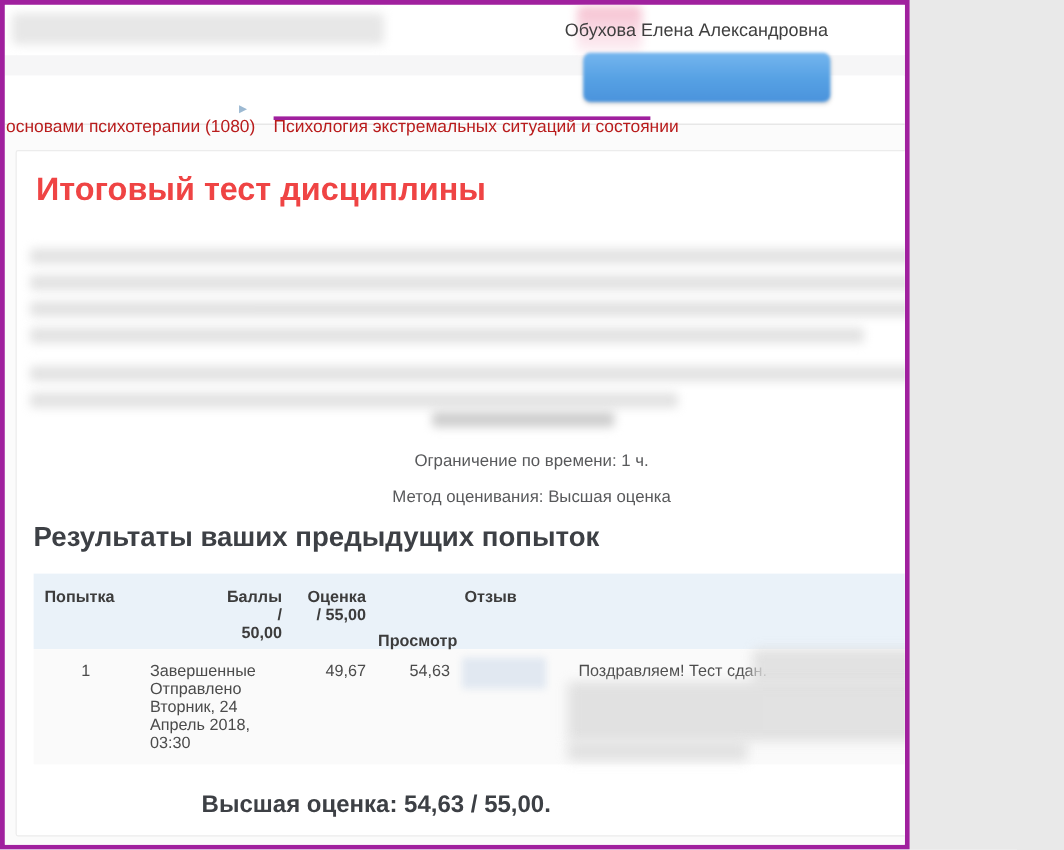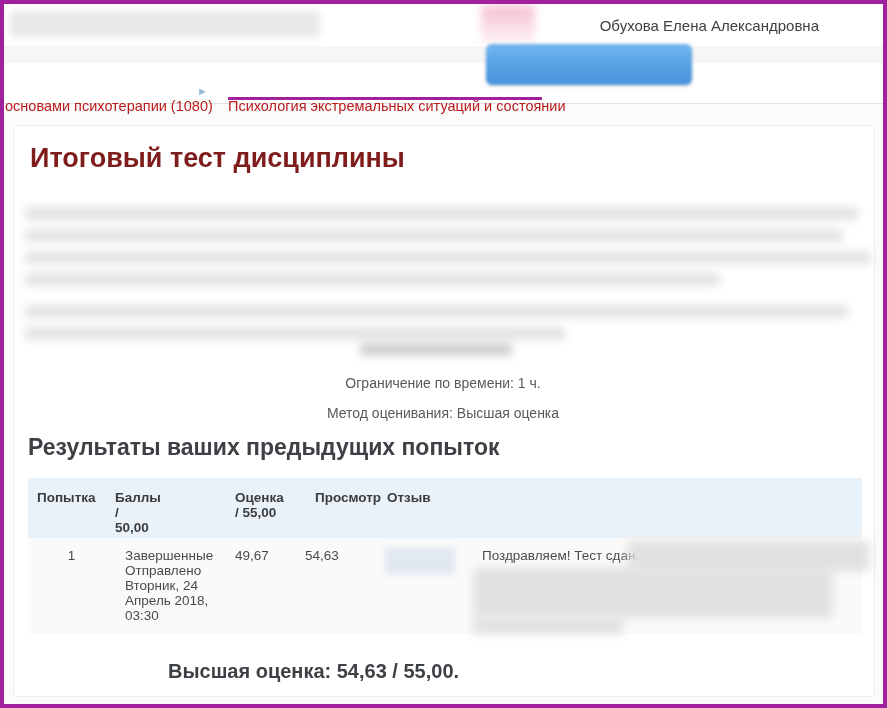--- a/index.html
+++ b/index.html
@@ -1,17 +1,17 @@
 <!DOCTYPE html>
 <html><head>
 <meta charset="utf-8">
 <style>
   html,body{margin:0;padding:0;background:#e9e9e9;}
   .screen{
-    position:relative;width:887px;height:708px;box-sizing:border-box;
+    position:relative;width:758px;height:708px;box-sizing:border-box;
     background:#fff;border:4px solid #a0209e;overflow:hidden;
     font-family:"Liberation Sans",sans-serif;
   }
   .abs{position:absolute;}
   
   .top-header{left:0;top:0;width:879px;height:42px;background:#fff;z-index:4;}
   .redacted-nav{left:6px;top:7px;width:310px;height:26px;background:#e7e7e7;border-radius:4px;filter:blur(4px);z-index:5;}
   .redacted-pink{left:477px;top:1px;width:54px;height:39px;border-radius:4px;
     background:linear-gradient(180deg,#f5bfcf 0%,#fbe4ec 70%,#fdf3f6 100%);filter:blur(4px);z-index:5;}
   .user-menu{right:6px;top:0;height:42px;z-index:6;cursor:pointer;}
@@ -32,37 +32,37 @@
     filter:blur(1.5px);box-shadow:0 1px 3px rgba(0,0,0,.18);cursor:pointer;}
   .breadcrumb-bar{left:0;top:59px;width:879px;height:40px;background:#fff;border-bottom:1px solid #e2e2e2;z-index:2;}
   .crumb{position:absolute;top:79px;font-size:14.5px;color:#b91c1c;white-space:nowrap;cursor:pointer;z-index:3;margin-top:15px;}
   .crumb-course{left:1px;}
   .crumb-sep{position:absolute;left:193px;top:81px;font-size:11px;color:#9cb9d2;z-index:3;}
   .crumb-current{left:224px;}
   .crumb-underline{left:224px;top:93px;width:314px;height:3px;background:#a0209e;z-index:3;}
   
   .page-bg{left:0;top:100px;width:879px;height:600px;background:#fbfbfb;z-index:0;}
   .card{left:9px;top:121px;width:860px;height:570px;background:#fff;border:1px solid #ececec;border-radius:2px;z-index:1;}
-  .page-title{left:26px;top:139px;font-size:27px;font-weight:bold;color:#7f1d1d;z-index:2;}
+  .page-title{left:26px;top:139px;font-size:27px;font-weight:bold;color:#ef4444;z-index:2;}
   .rline{position:absolute;height:13px;background:#e3e3e3;border-radius:3px;filter:blur(4px);z-index:2;}
   .rline.dark{background:#cfcfcf;}
   .info{left:9px;width:860px;text-align:center;font-size:14px;color:#58595b;z-index:2;}
   .results-heading{left:24px;top:430px;font-size:23px;font-weight:bold;color:#3d4045;z-index:2;}
   
   .attempts-table{left:24px;top:474px;width:834px;z-index:2;}
   .t-head,.t-row{display:grid;grid-template-columns:87px 120px 70px 70px 95px 1fr;box-sizing:border-box;}
   .t-head{background:#eaf2f9;min-height:60px;font-size:13.5px;font-weight:bold;color:#3c3c3c;line-height:15px;}
   .t-head>div{padding-top:12px;}
   .t-row{background:#fafafa;min-height:96px;font-size:13.5px;color:#4b4b4b;line-height:15px;}
   .t-row>div{padding-top:10px;}
   .c-attempt{padding-left:9px;}
   .c-attempt-cell{text-align:center;}
   .c-state{padding-left:10px;padding-right:8px;}
-  .c-center{text-align:left;}
-  .c-review{padding-left:10px;}
+  .c-center{text-align:right;}
+  .c-review{padding-left:10px;margin-top:36px;}
   .c-feedback{padding-left:12px;}
   .pre{white-space:pre-line;}
   .redacted-review{left:381px;top:544px;width:70px;height:26px;background:#e1e8f1;border-radius:2px;filter:blur(3px);z-index:3;cursor:pointer;}
   .redacted-fb{background:#dddddd;border-radius:3px;filter:blur(5px);opacity:.85;z-index:3;}
   .summary{left:164px;top:656px;font-size:20px;font-weight:bold;color:#3d4045;z-index:2;}
 </style>
 </head>
 <body>
 
 <div class="screen">

